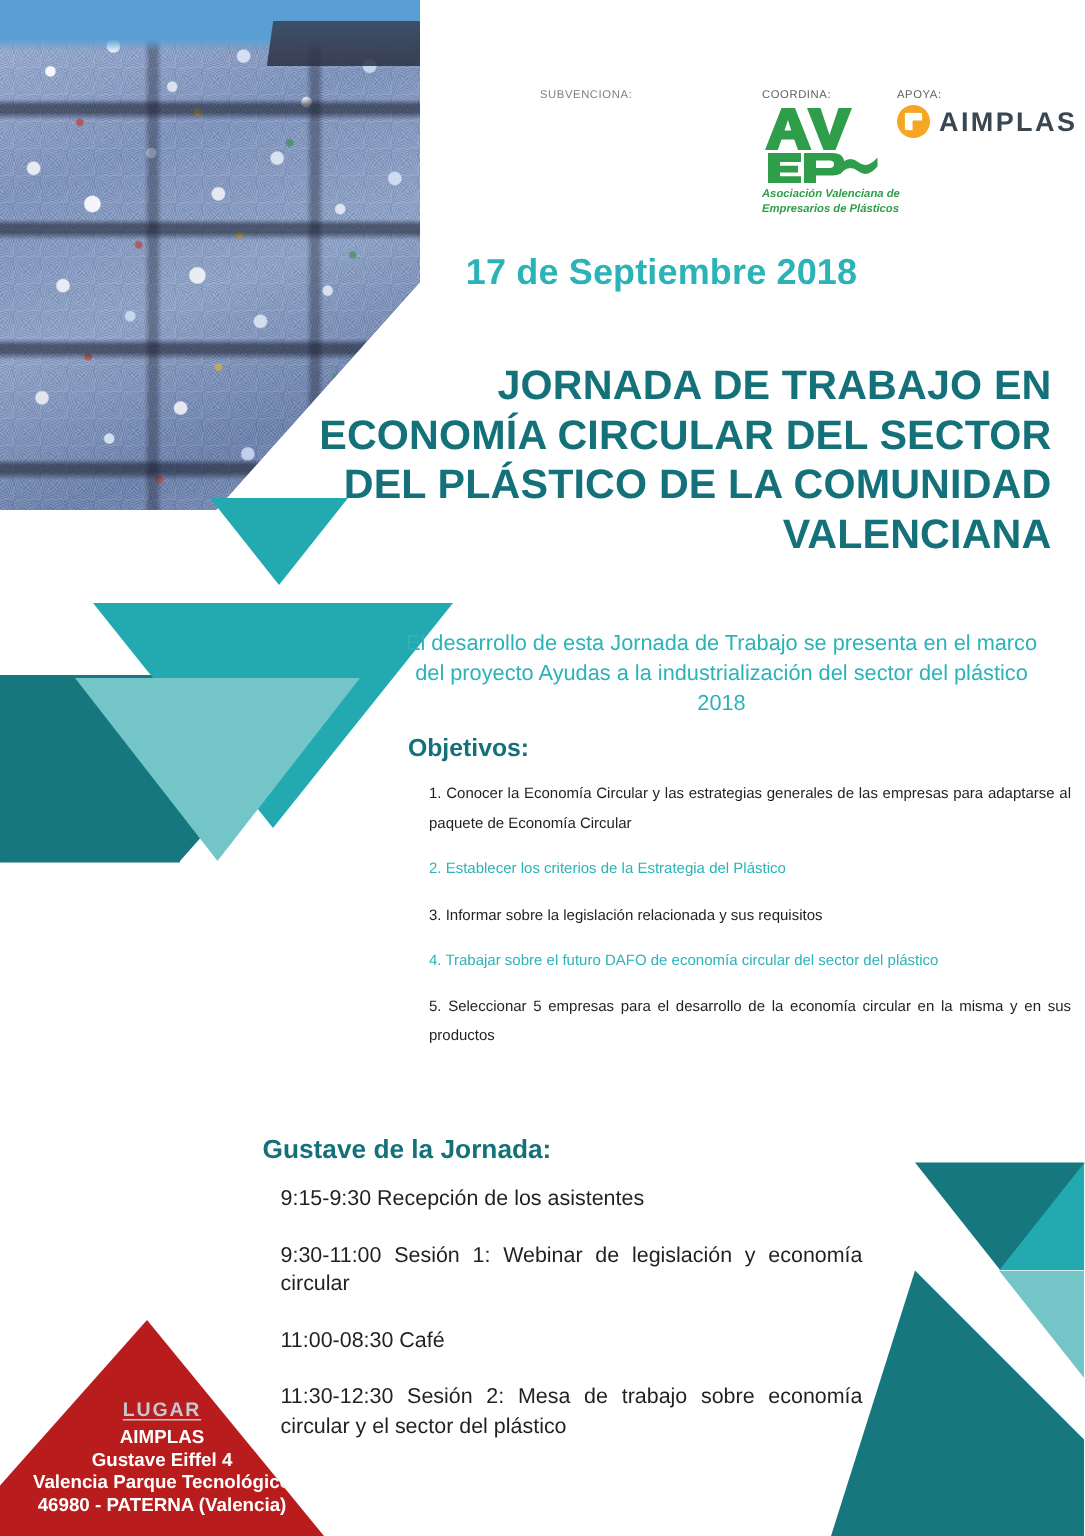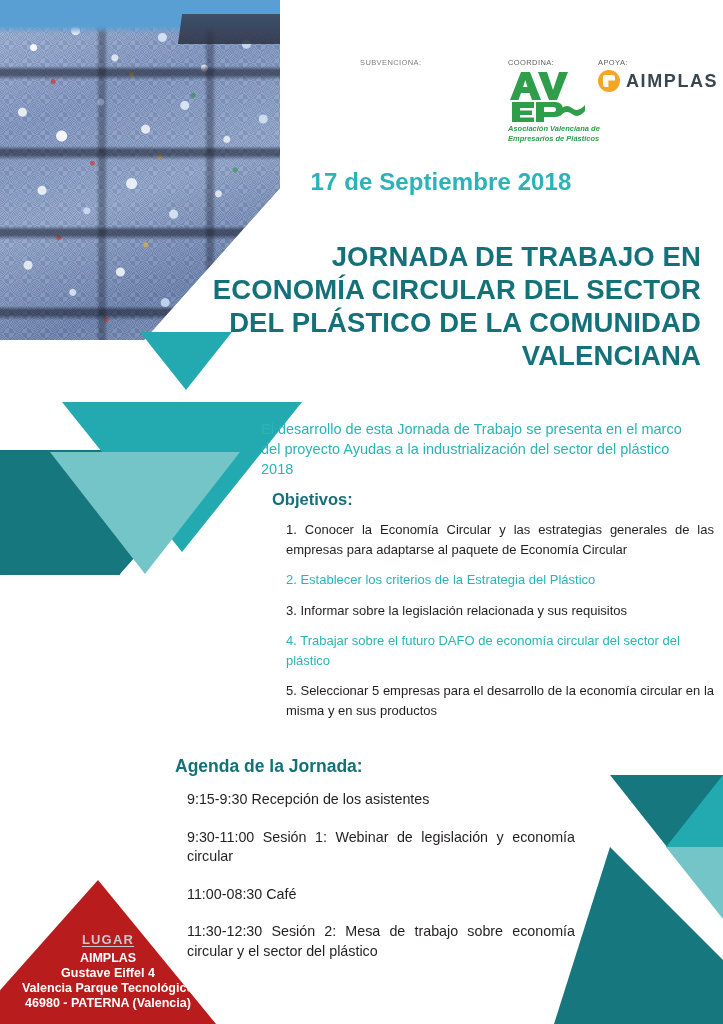--- a/index.html
+++ b/index.html
@@ -343,39 +343,39 @@
     font-size: 27.5px;
     line-height: 33px;
     font-weight: bold;
     color: #14717A;
     letter-spacing: .1px;
   }
   .intro {
     position: absolute;
     right: 22px; top: 404px;
     width: 440px;
-    text-align: left;
+    text-align: center;
     font-size: 14.5px;
     line-height: 20px;
     color: #2BB3B8;
   }
 
   .objectives {
     position: absolute;
     left: 272px; top: 490px;
     width: 442px;
   }
   .section-head {
     font-size: 16.5px;
     font-weight: bold;
     color: #14717A;
     margin-bottom: 11px;
   }
   .obj-item {
-    font-size: 13px;
+    font-size: 10px;
     line-height: 19.5px;
     color: #231f20;
     text-align: justify;
     margin: 0 0 11px 14px;
   }
   .obj-item.accent {
     color: #2BB3B8;
     text-align: left;
   }
   .obj-item:last-child { margin-bottom: 0; }
@@ -471,21 +471,21 @@
   <div class="objectives">
     <div class="section-head">Objetivos:</div>
     <p class="obj-item">1. Conocer la Economía Circular y las estrategias generales de las empresas para adaptarse al paquete de Economía Circular</p>
     <p class="obj-item accent">2. Establecer los criterios de la Estrategia del Plástico</p>
     <p class="obj-item">3. Informar sobre la legislación relacionada y sus requisitos</p>
     <p class="obj-item accent">4. Trabajar sobre el futuro DAFO de economía circular del sector del plástico</p>
     <p class="obj-item">5. Seleccionar 5 empresas para el desarrollo de la economía circular en la misma y en sus productos</p>
   </div>
 
   <div class="agenda">
-    <div class="agenda-head">Agenda de la Jornada:</div>
+    <div class="agenda-head">Gustave de la Jornada:</div>
     <p class="agenda-item">9:15-9:30 Recepción de los asistentes</p>
     <p class="agenda-item">9:30-11:00 Sesión 1: Webinar de legislación y economía circular</p>
     <p class="agenda-item">11:00-08:30 Café</p>
     <p class="agenda-item">11:30-12:30 Sesión 2: Mesa de trabajo sobre economía circular y el sector del plástico</p>
   </div>
 
   <div class="lugar-tri">
     <div class="lugar-inner">
       <div class="lugar-title">LUGAR</div>
       <div class="lugar-line">AIMPLAS</div>

